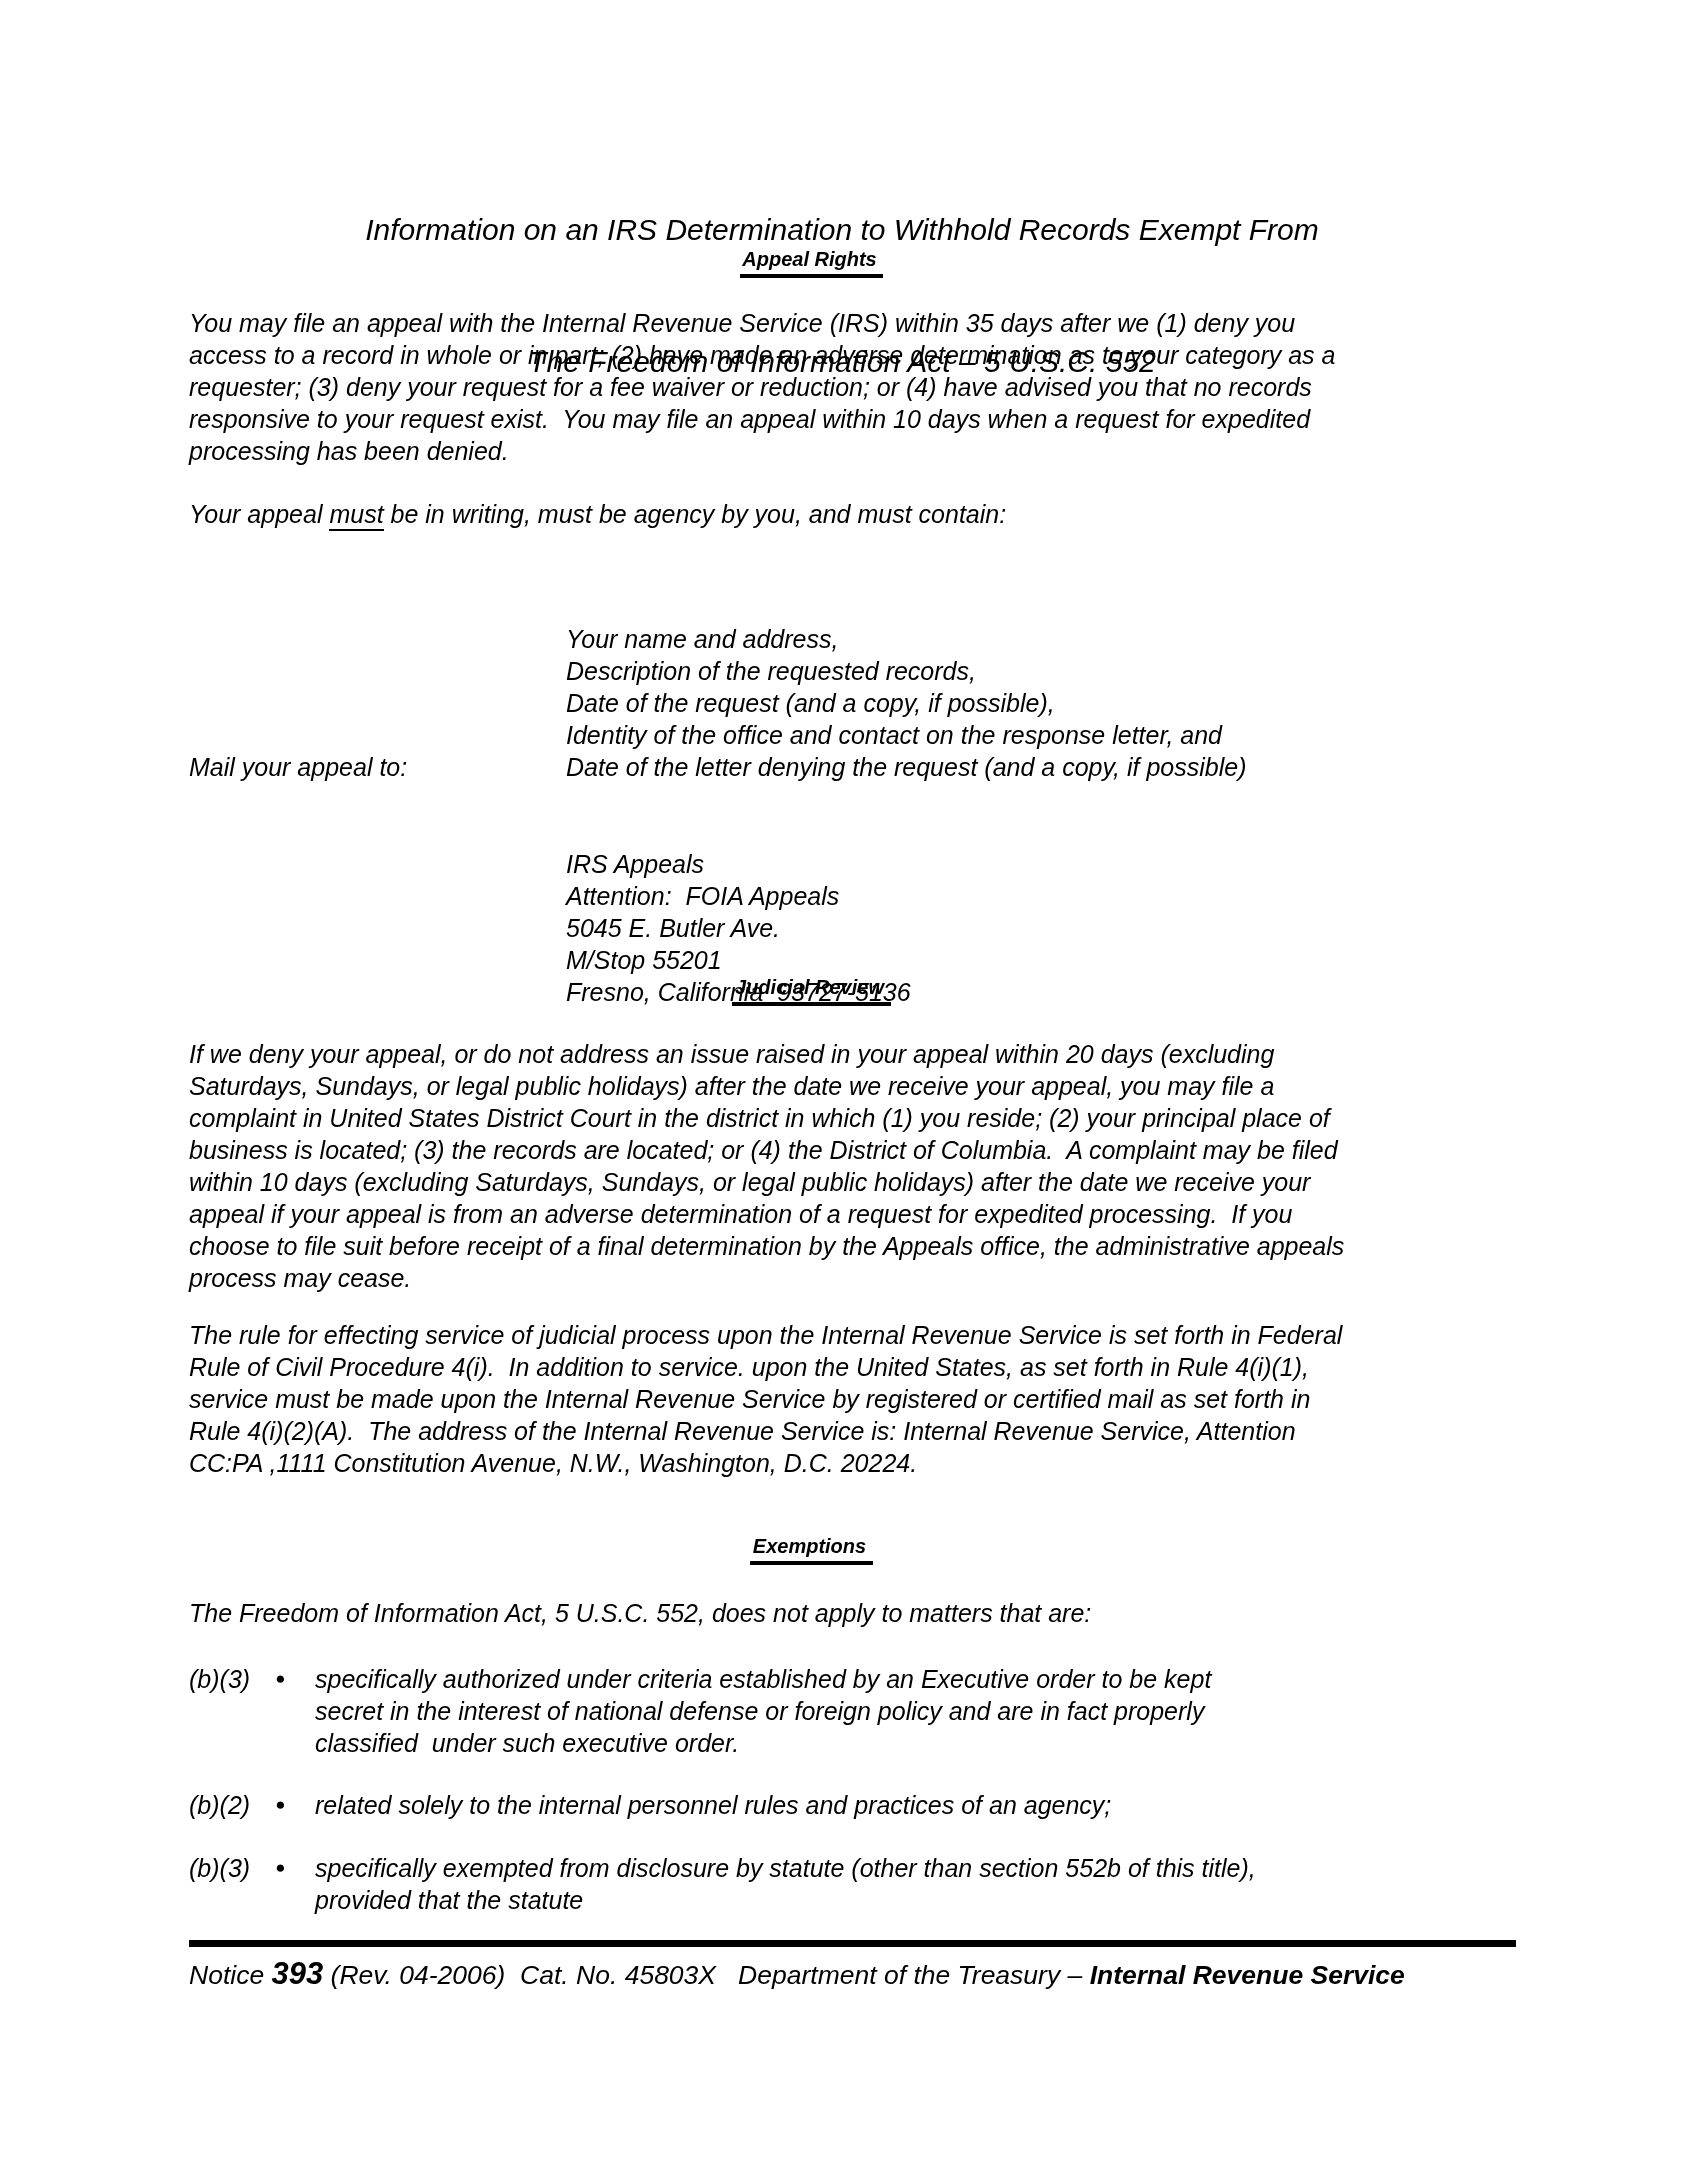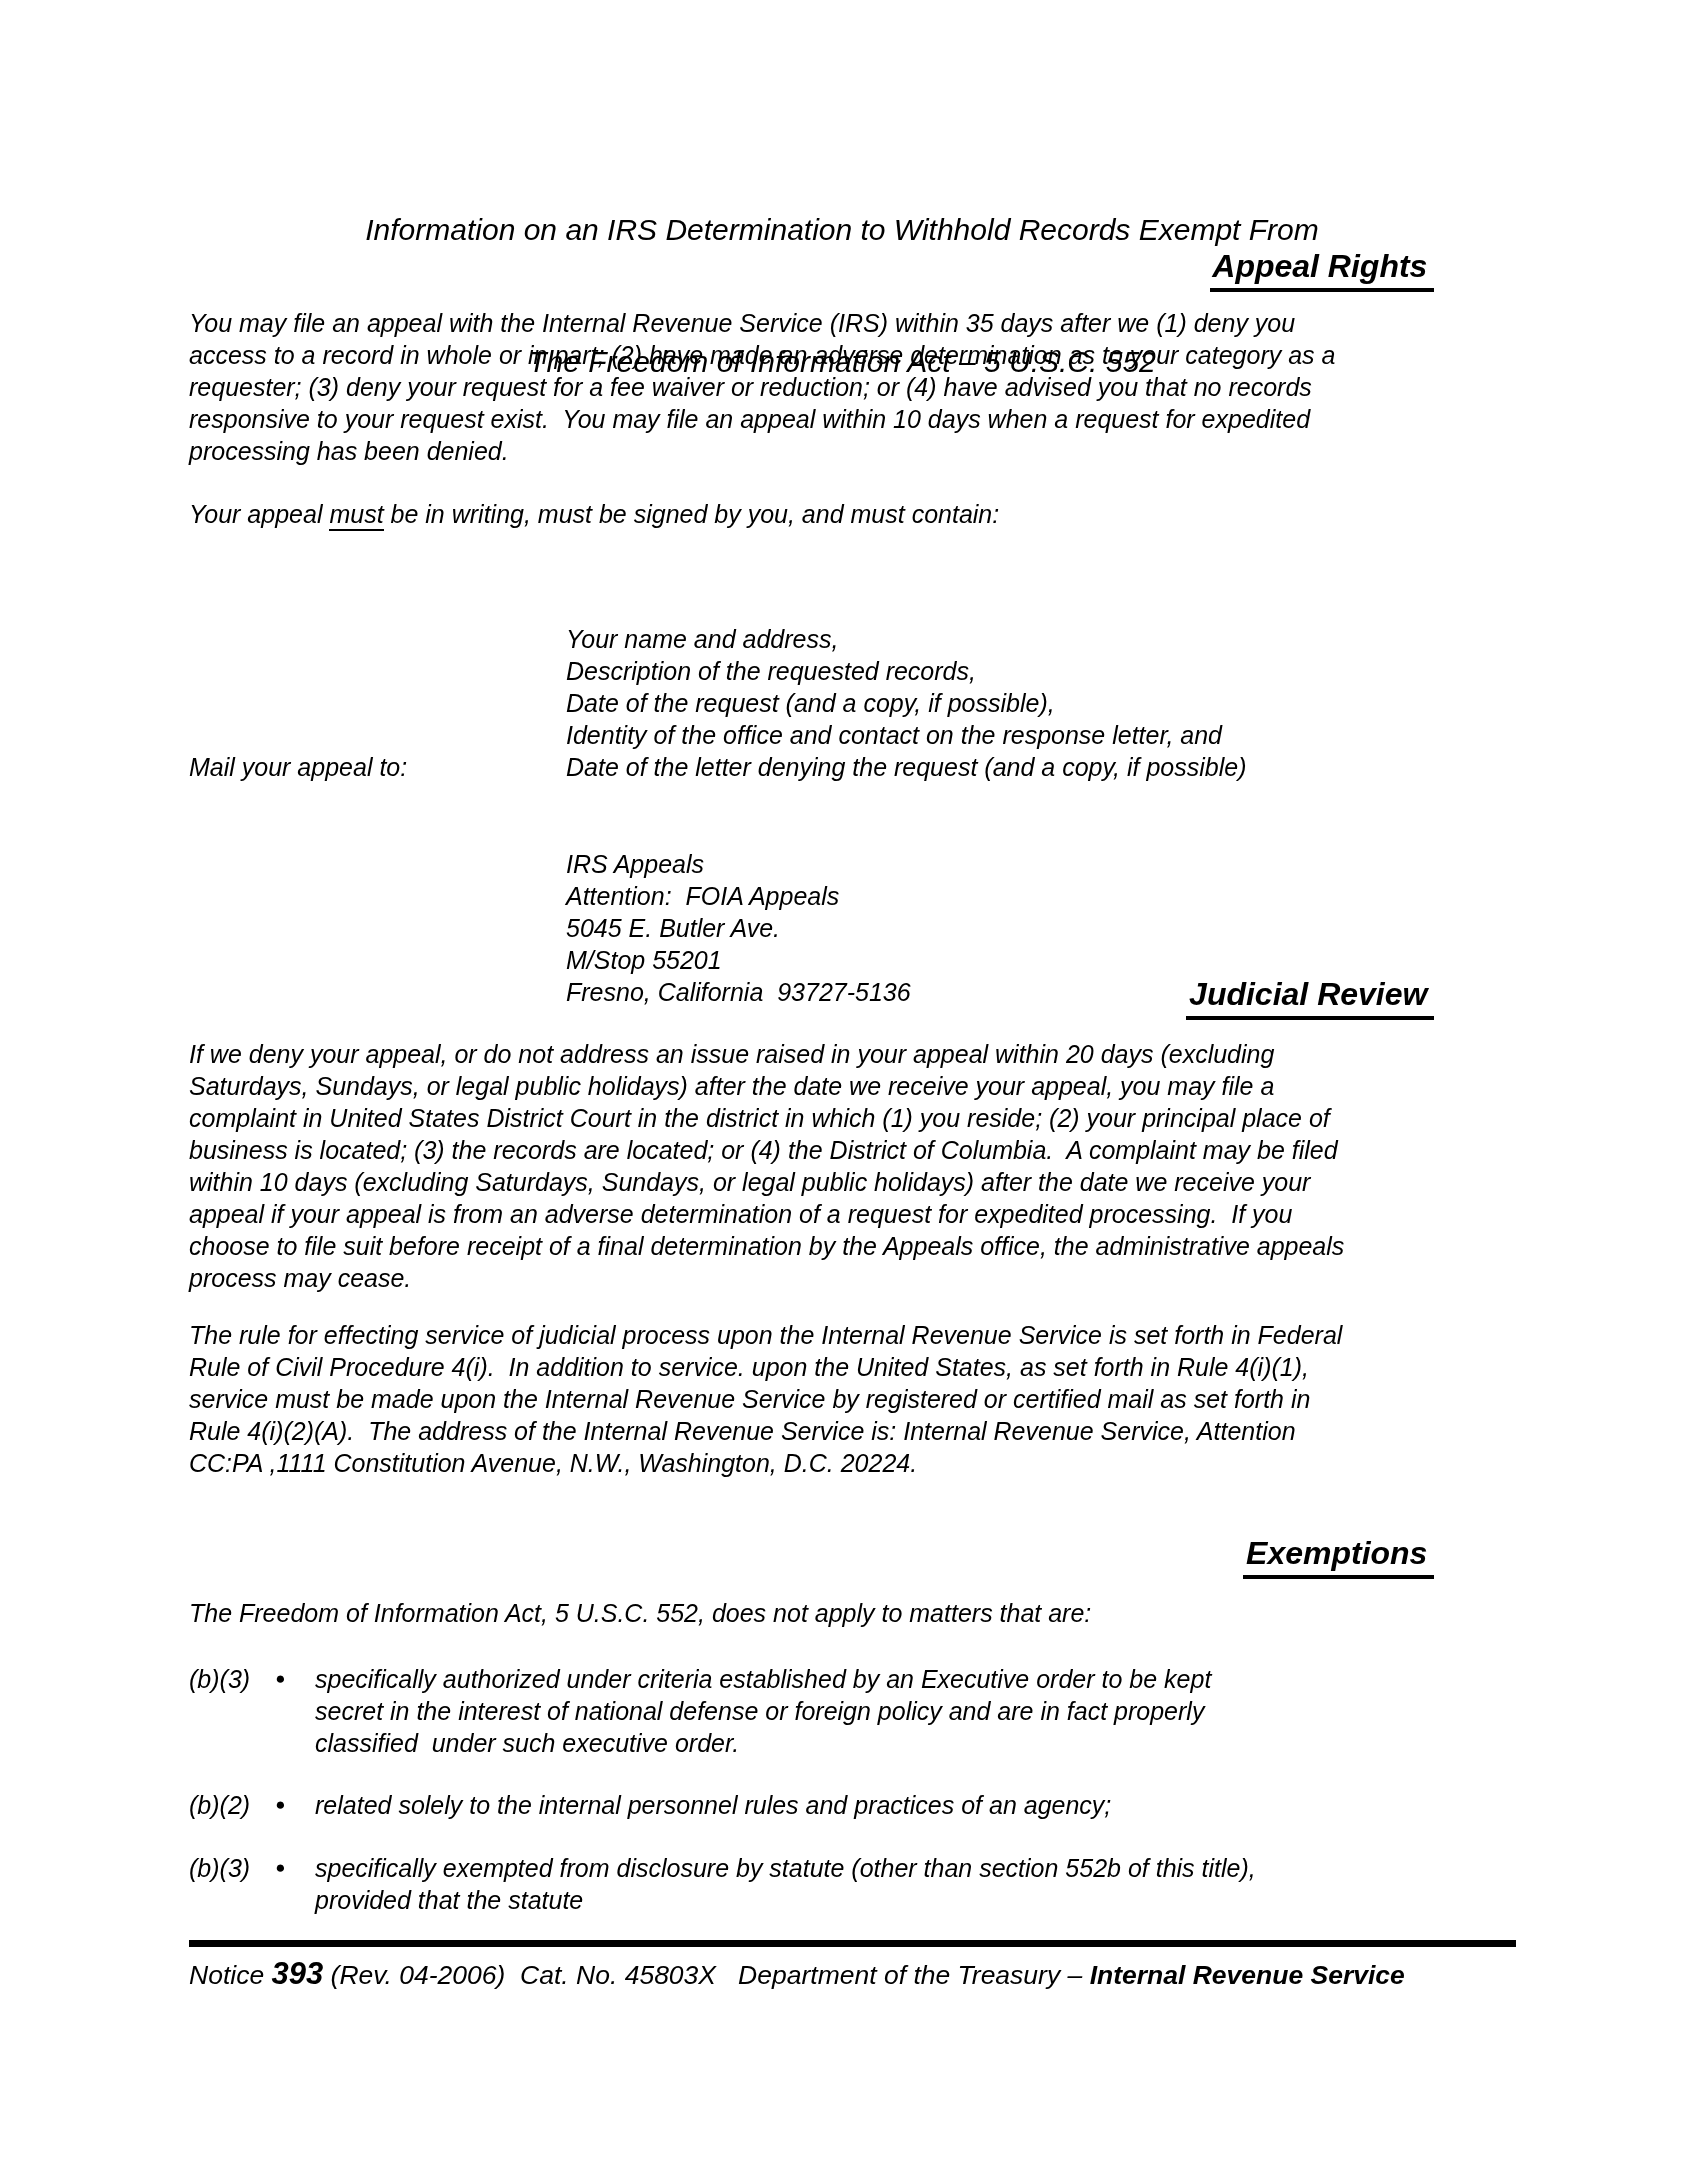--- a/index.html
+++ b/index.html
@@ -6,22 +6,22 @@
   body {
     width:1684px; height:2183px;
     background:#ffffff; color:#000000;
     font-family:"Liberation Sans","DejaVu Sans",sans-serif;
     position:relative;
     -webkit-font-smoothing:antialiased;
   }
   .abs { position:absolute;font-style:italic; }
   .doc-title { left:0; top:120px; width:1684px; text-align:center;
     font-size:30px; line-height:44px; white-space:pre-wrap; }
-  .section-heading { left:189px; width:1245px; text-align:right;
-    font-size:32px; font-weight:bold; }
+  .section-heading { left:189px; width:1245px; text-align:center;
+    font-size:20px; font-weight:bold; }
   .section-heading .hd { display:inline-block; border-bottom:4px solid #000;
     padding:0 6.6px 3.3px 2.6px; }
   .body-text { font-size:25px; line-height:32px; white-space:pre-wrap; }
   .para { left:189px; width:1443px; }
   .indented { left:566px; width:1059px; }
   .indented .line { white-space:pre-wrap; }
   .ul-must { border-bottom:2.6px solid #000; padding-bottom:0.7px; }
   .ex-row { left:189px; width:1443px; display:grid;
     grid-template-columns:81px 45px 1fr; }
   .ex-label { white-space:pre; }
@@ -44,21 +44,21 @@
 <div class="abs section-heading" style="top:248px;">
   <span class="hd">Appeal Rights</span>
 </div>
 
 <div class="abs para body-text" style="top:307px;">You may file an appeal with the Internal Revenue Service (IRS) within 35 days after we (1) deny you
 access to a record in whole or in part; (2) have made an adverse determination as to your category as a
 requester; (3) deny your request for a fee waiver or reduction; or (4) have advised you that no records
 responsive to your request exist.  You may file an appeal within 10 days when a request for expedited
 processing has been denied.</div>
 
-<div class="abs para body-text" style="top:498px;"><span>Your appeal </span><span class="ul-must">must</span><span> be in writing, must be signed by you, and must contain:</span></div>
+<div class="abs para body-text" style="top:498px;"><span>Your appeal </span><span class="ul-must">must</span><span> be in writing, must be agency by you, and must contain:</span></div>
 
 <div class="abs indented body-text" style="top:559px;">
   
 <div class="line">Your name and address,</div><div class="line">Description of the requested records,</div><div class="line">Date of the request (and a copy, if possible),</div><div class="line">Identity of the office and contact on the response letter, and</div><div class="line">Date of the letter denying the request (and a copy, if possible)</div></div>
 
 <div class="abs para body-text" style="top:751px;">Mail your appeal to:</div>
 
 <div class="abs indented body-text" style="top:784px;">
   
 <div class="line">IRS Appeals</div><div class="line">Attention:  FOIA Appeals</div><div class="line">5045 E. Butler Ave.</div><div class="line">M/Stop 55201</div><div class="line">Fresno, California  93727-5136</div></div>

